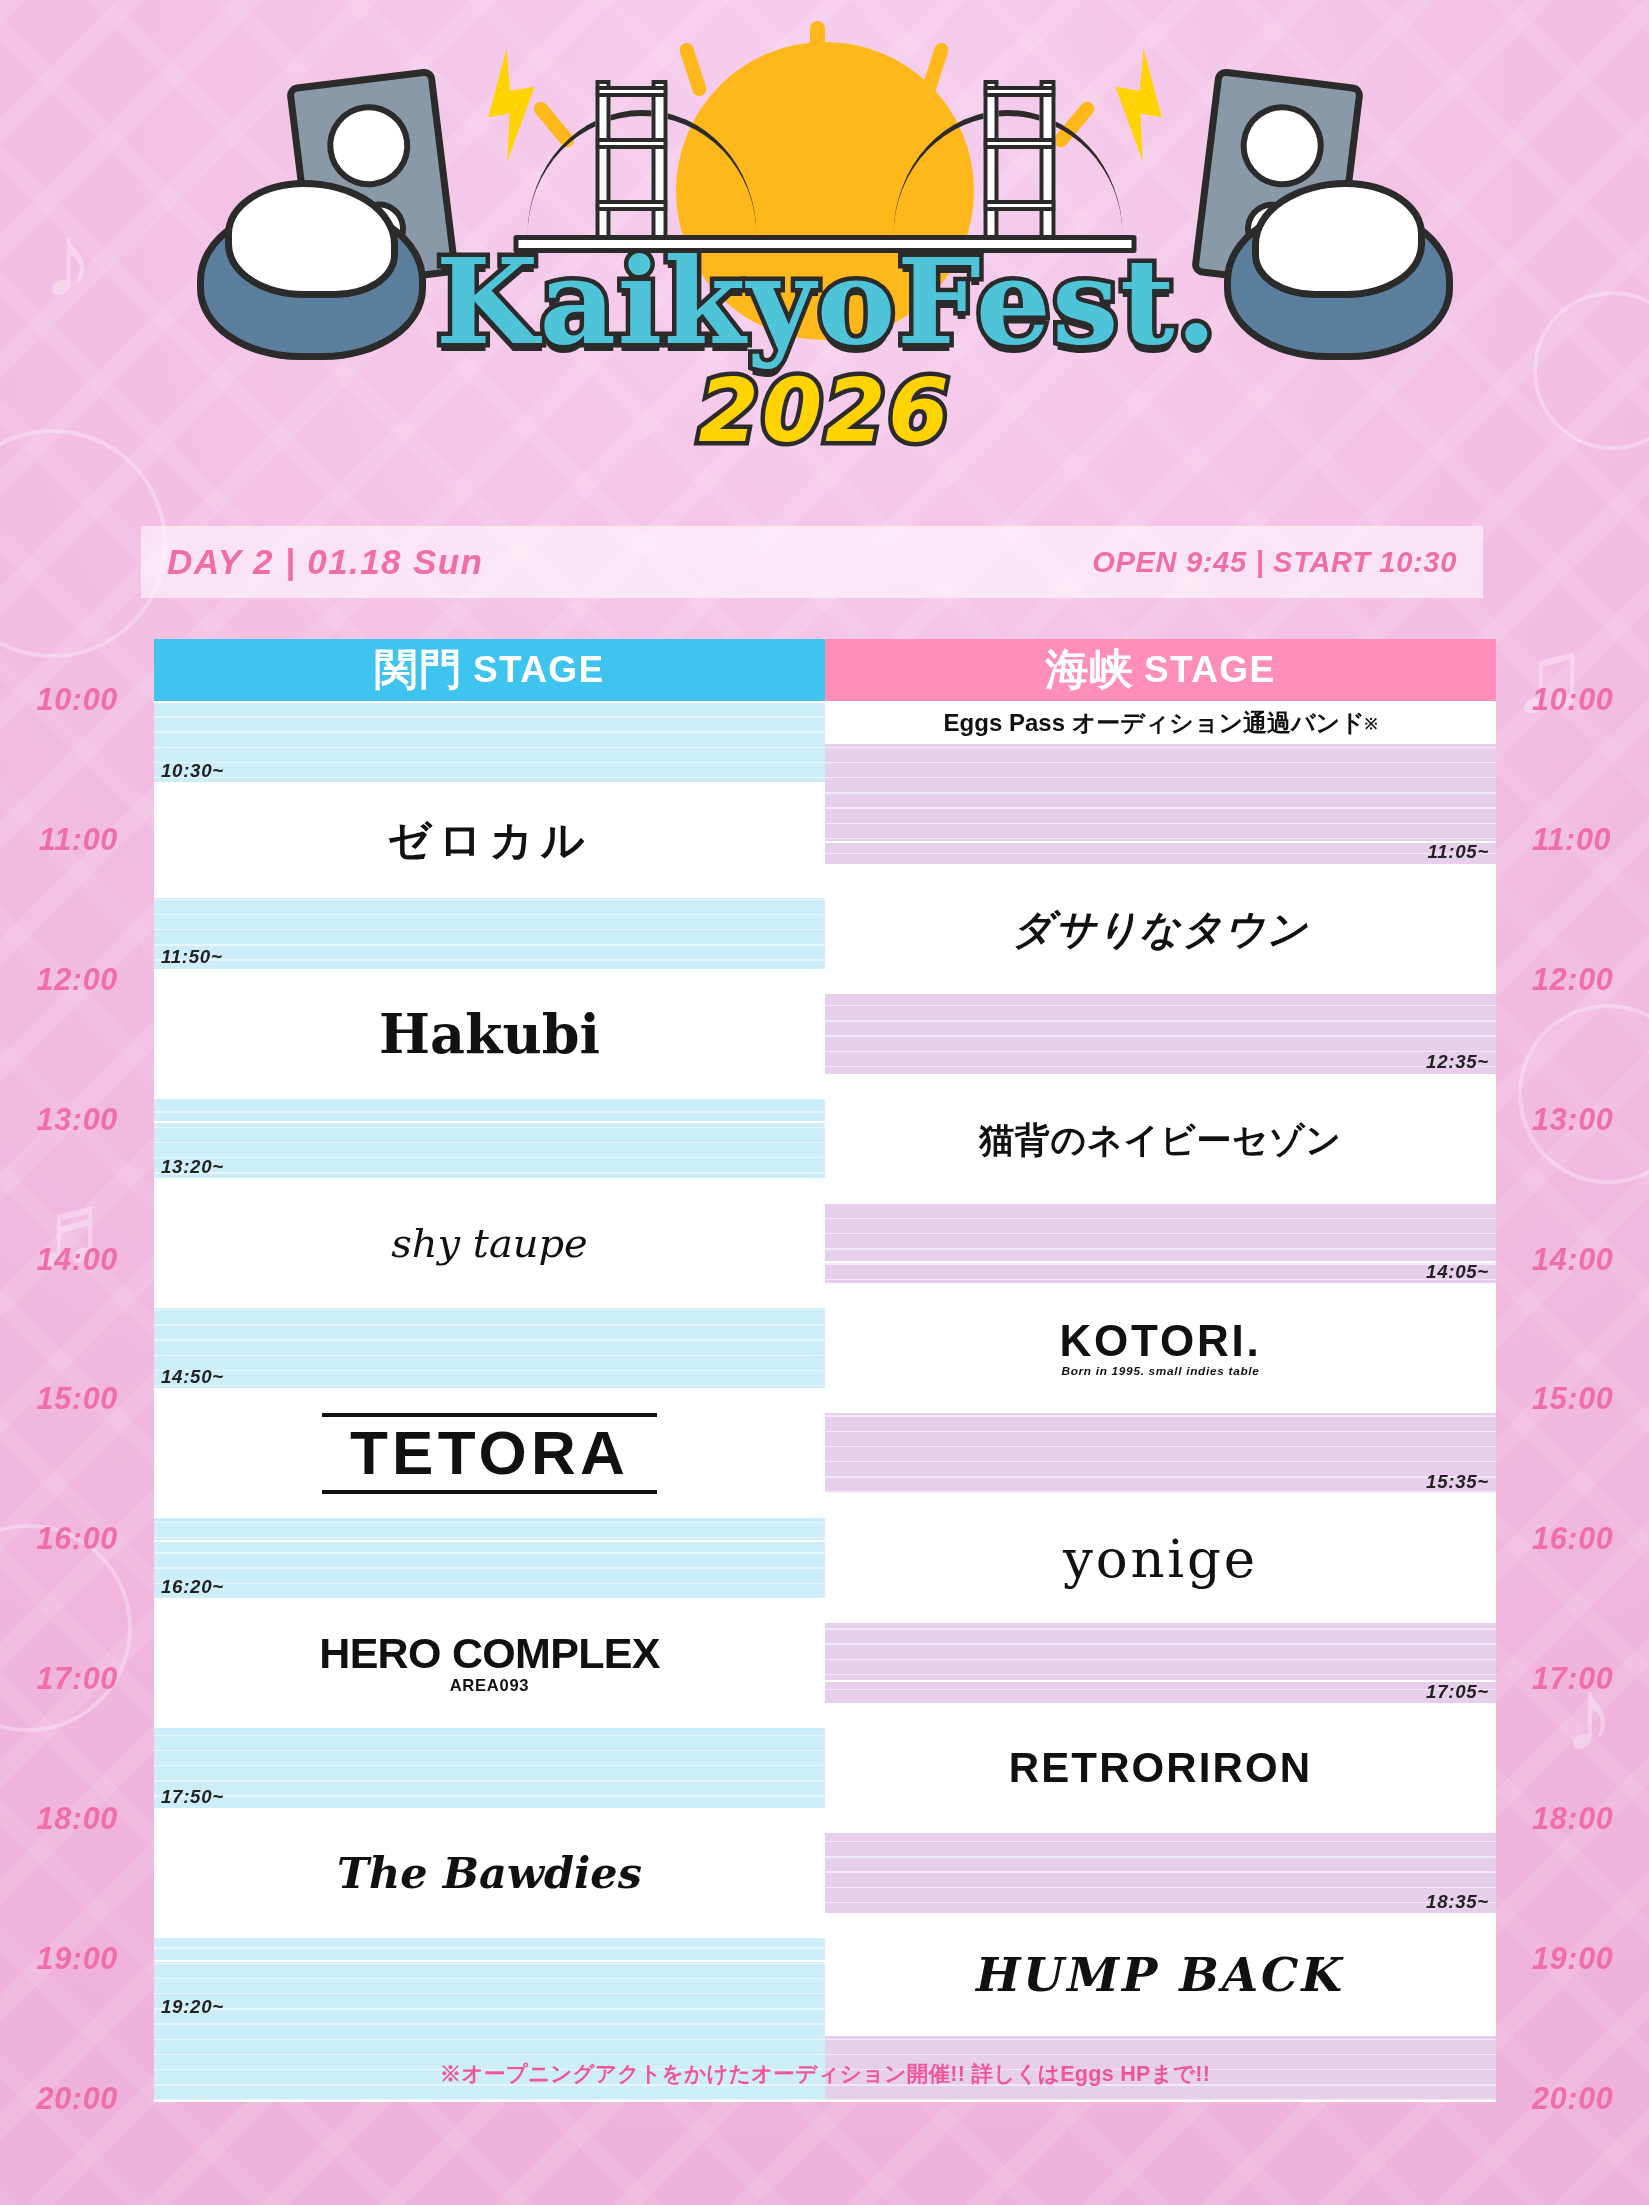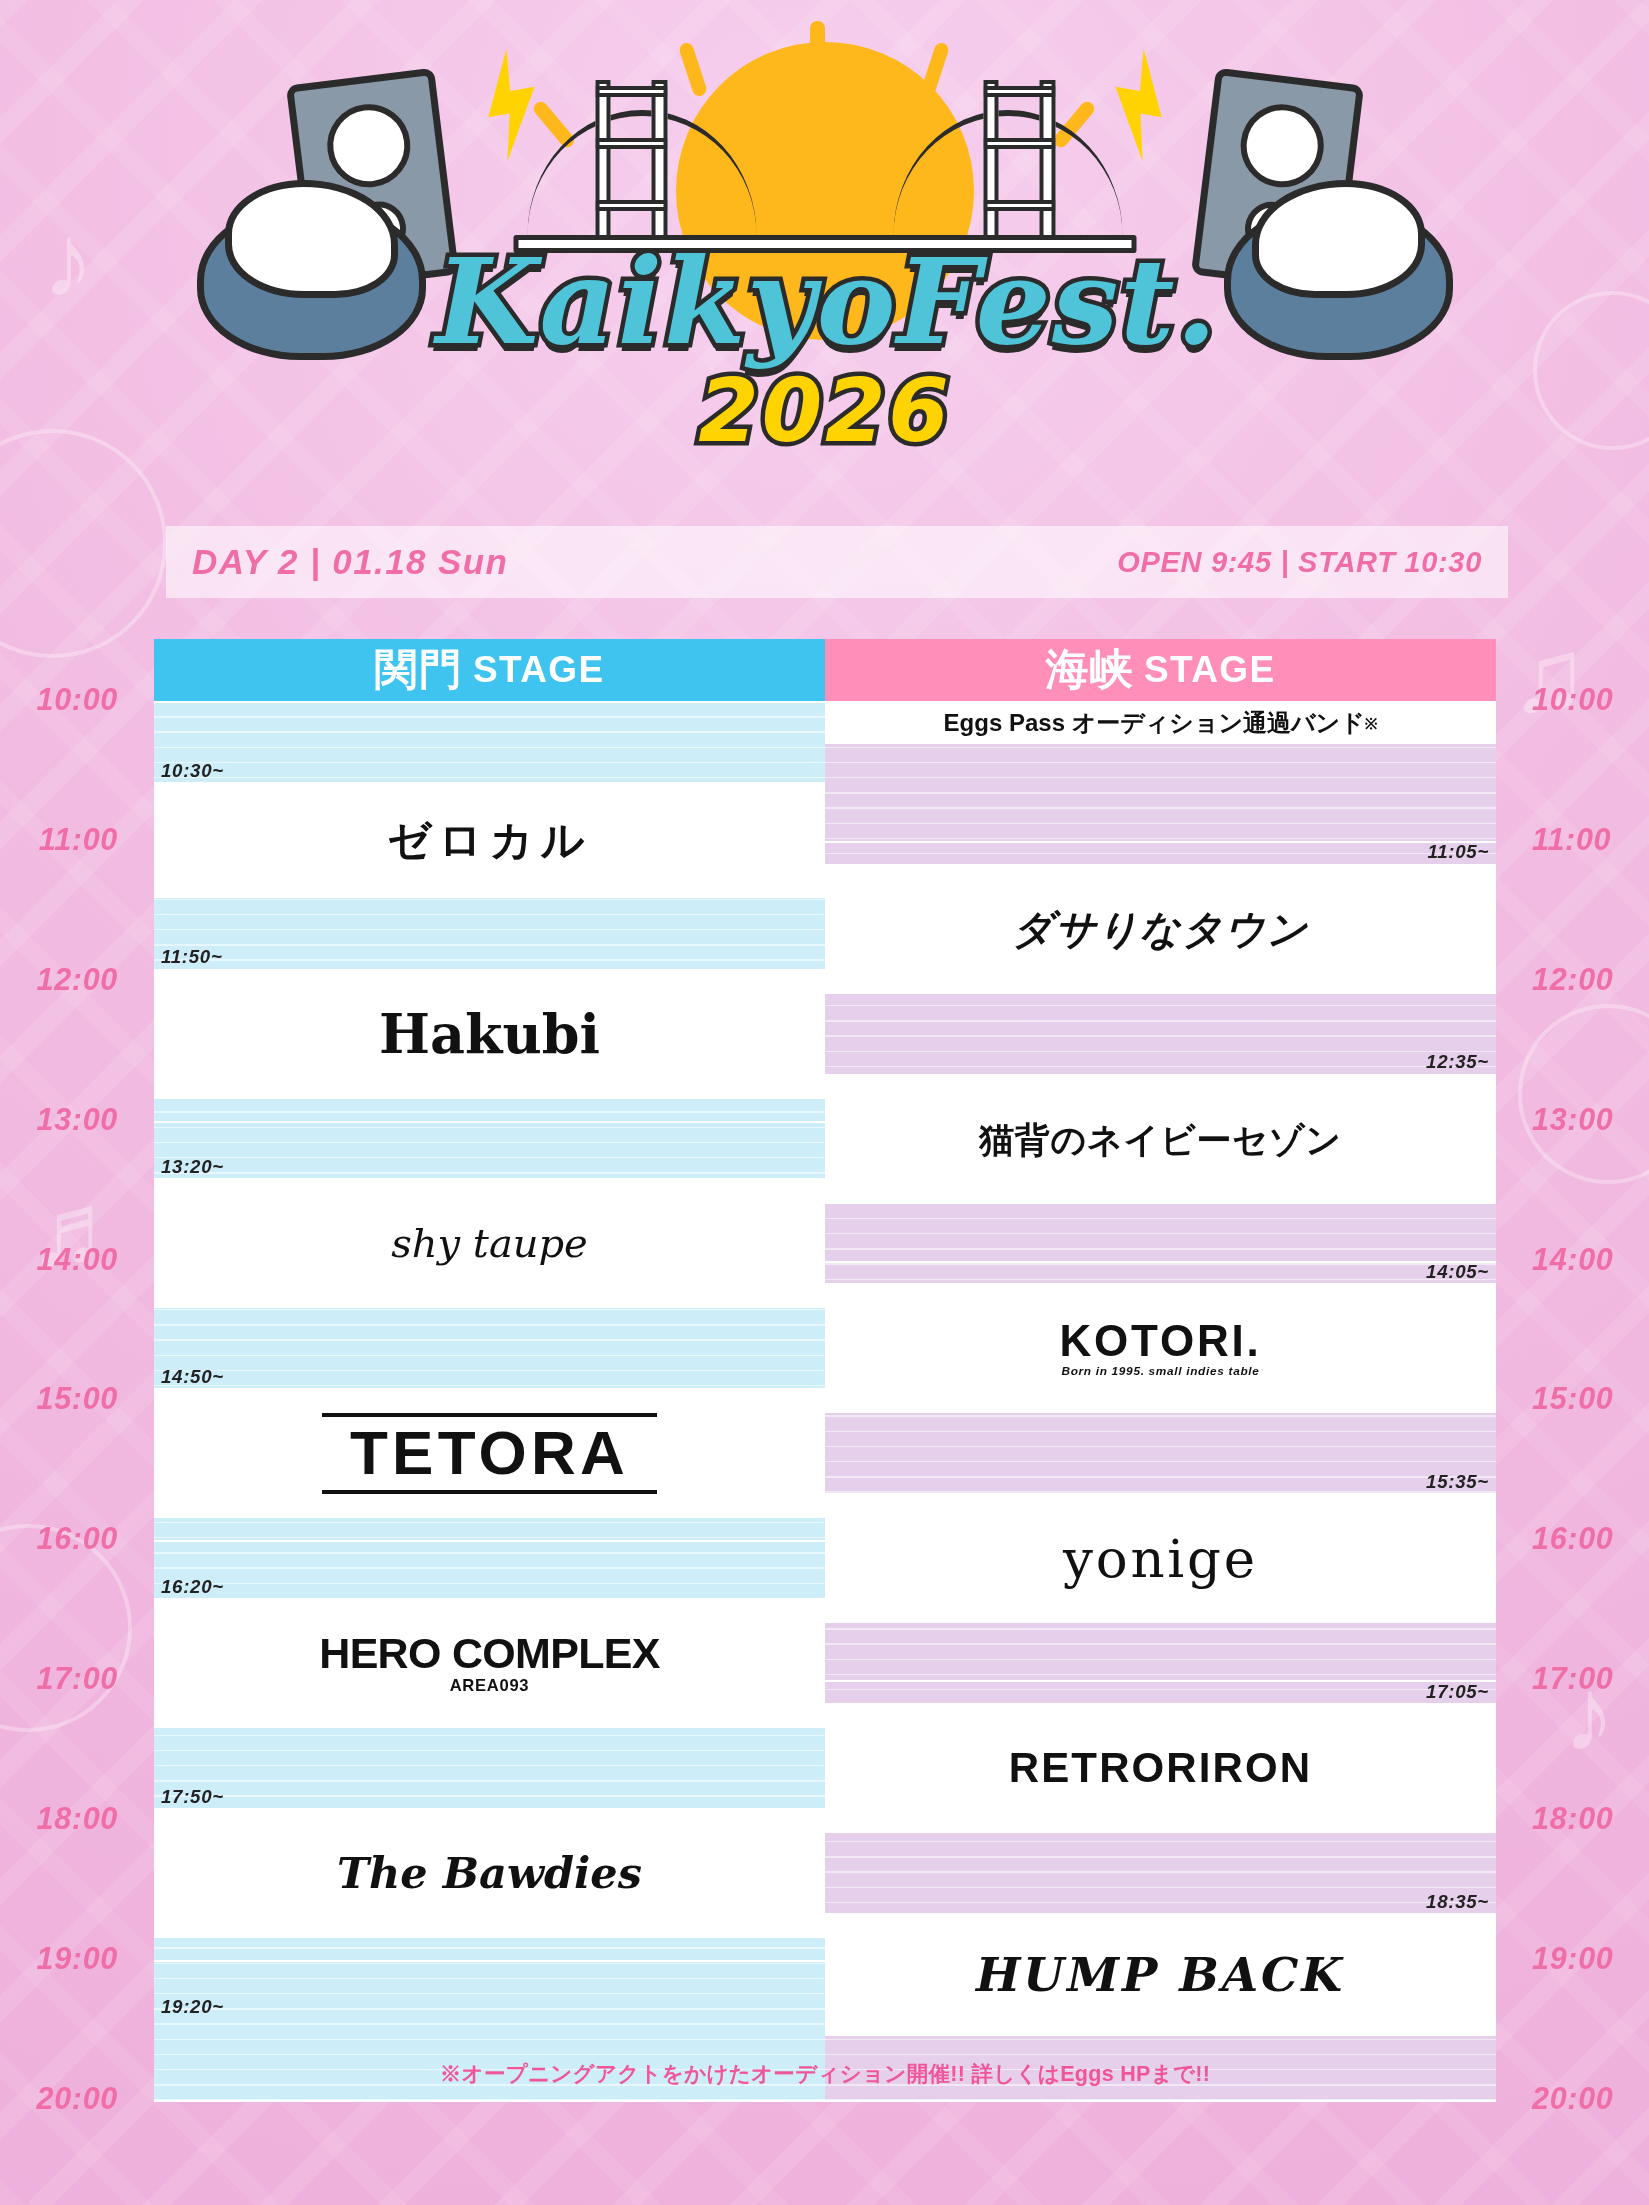--- a/index.html
+++ b/index.html
@@ -57,39 +57,39 @@
     border-radius:2.1px;
   }
   .wave { position:absolute; width:229px; height:208px; }
   .wave .w1 { position:absolute; width:229px; height:159px; background:#5d7f9e; border:7px solid #2b2b2b; border-radius:50% 50% 45% 45%; }
   .wave .w2 { position:absolute; width:173px; height:118px; background:#fff; border:7px solid #2b2b2b; border-radius:50% 60% 40% 50%; }
   .wave.left { left:197px; top:173px; }
   .wave.right { right:197px; top:173px; transform:scaleX(-1); }
 
   .logo-main {
     position:absolute; left:4px; right:0; top:232px; text-align:center;
-    font-family:"DejaVu Serif", serif; font-weight:bold; font-style:italic;
+    font-family:"DejaVu Serif", serif; font-weight:bold; 
     font-size:118px; letter-spacing:1.4px;
     color:#4fc4d8;
     -webkit-text-stroke: 9px #2b2b2b;
     paint-order: stroke fill;
     text-shadow: 0 7.6px 0 #2b2b2b;
   }
   .logo-year {
     position:absolute; left:0; right:0; top:360px; text-align:center;
     font-family:"DejaVu Sans", sans-serif; font-weight:bold; font-style:italic;
     font-size:87px; color:#ffd300;
     -webkit-text-stroke: 9px #2b2b2b;
     paint-order: stroke fill;
     letter-spacing:2.8px;
   }
 
   
   .daybar {
-    position:absolute; left:166px; top:526px; width:1342px; height:72px;
+    position:absolute; left:141px; top:526px; width:1342px; height:72px;
     background:rgba(255,255,255,0.55);
     display:flex; align-items:center; justify-content:space-between;
     padding:0 26px;
   }
   .daybar .left { font-size:35px; font-weight:bold; font-style:italic; color:#f06ea8; letter-spacing:1.4px; }
   .daybar .right { font-size:29px; font-weight:bold; font-style:italic; color:#f06ea8; letter-spacing:0.7px; }
 
   
   .tt { position:absolute; left:154px; top:639px; width:1342px; }
   .tt-head { display:flex; height:62px;border-radius:6px; }

